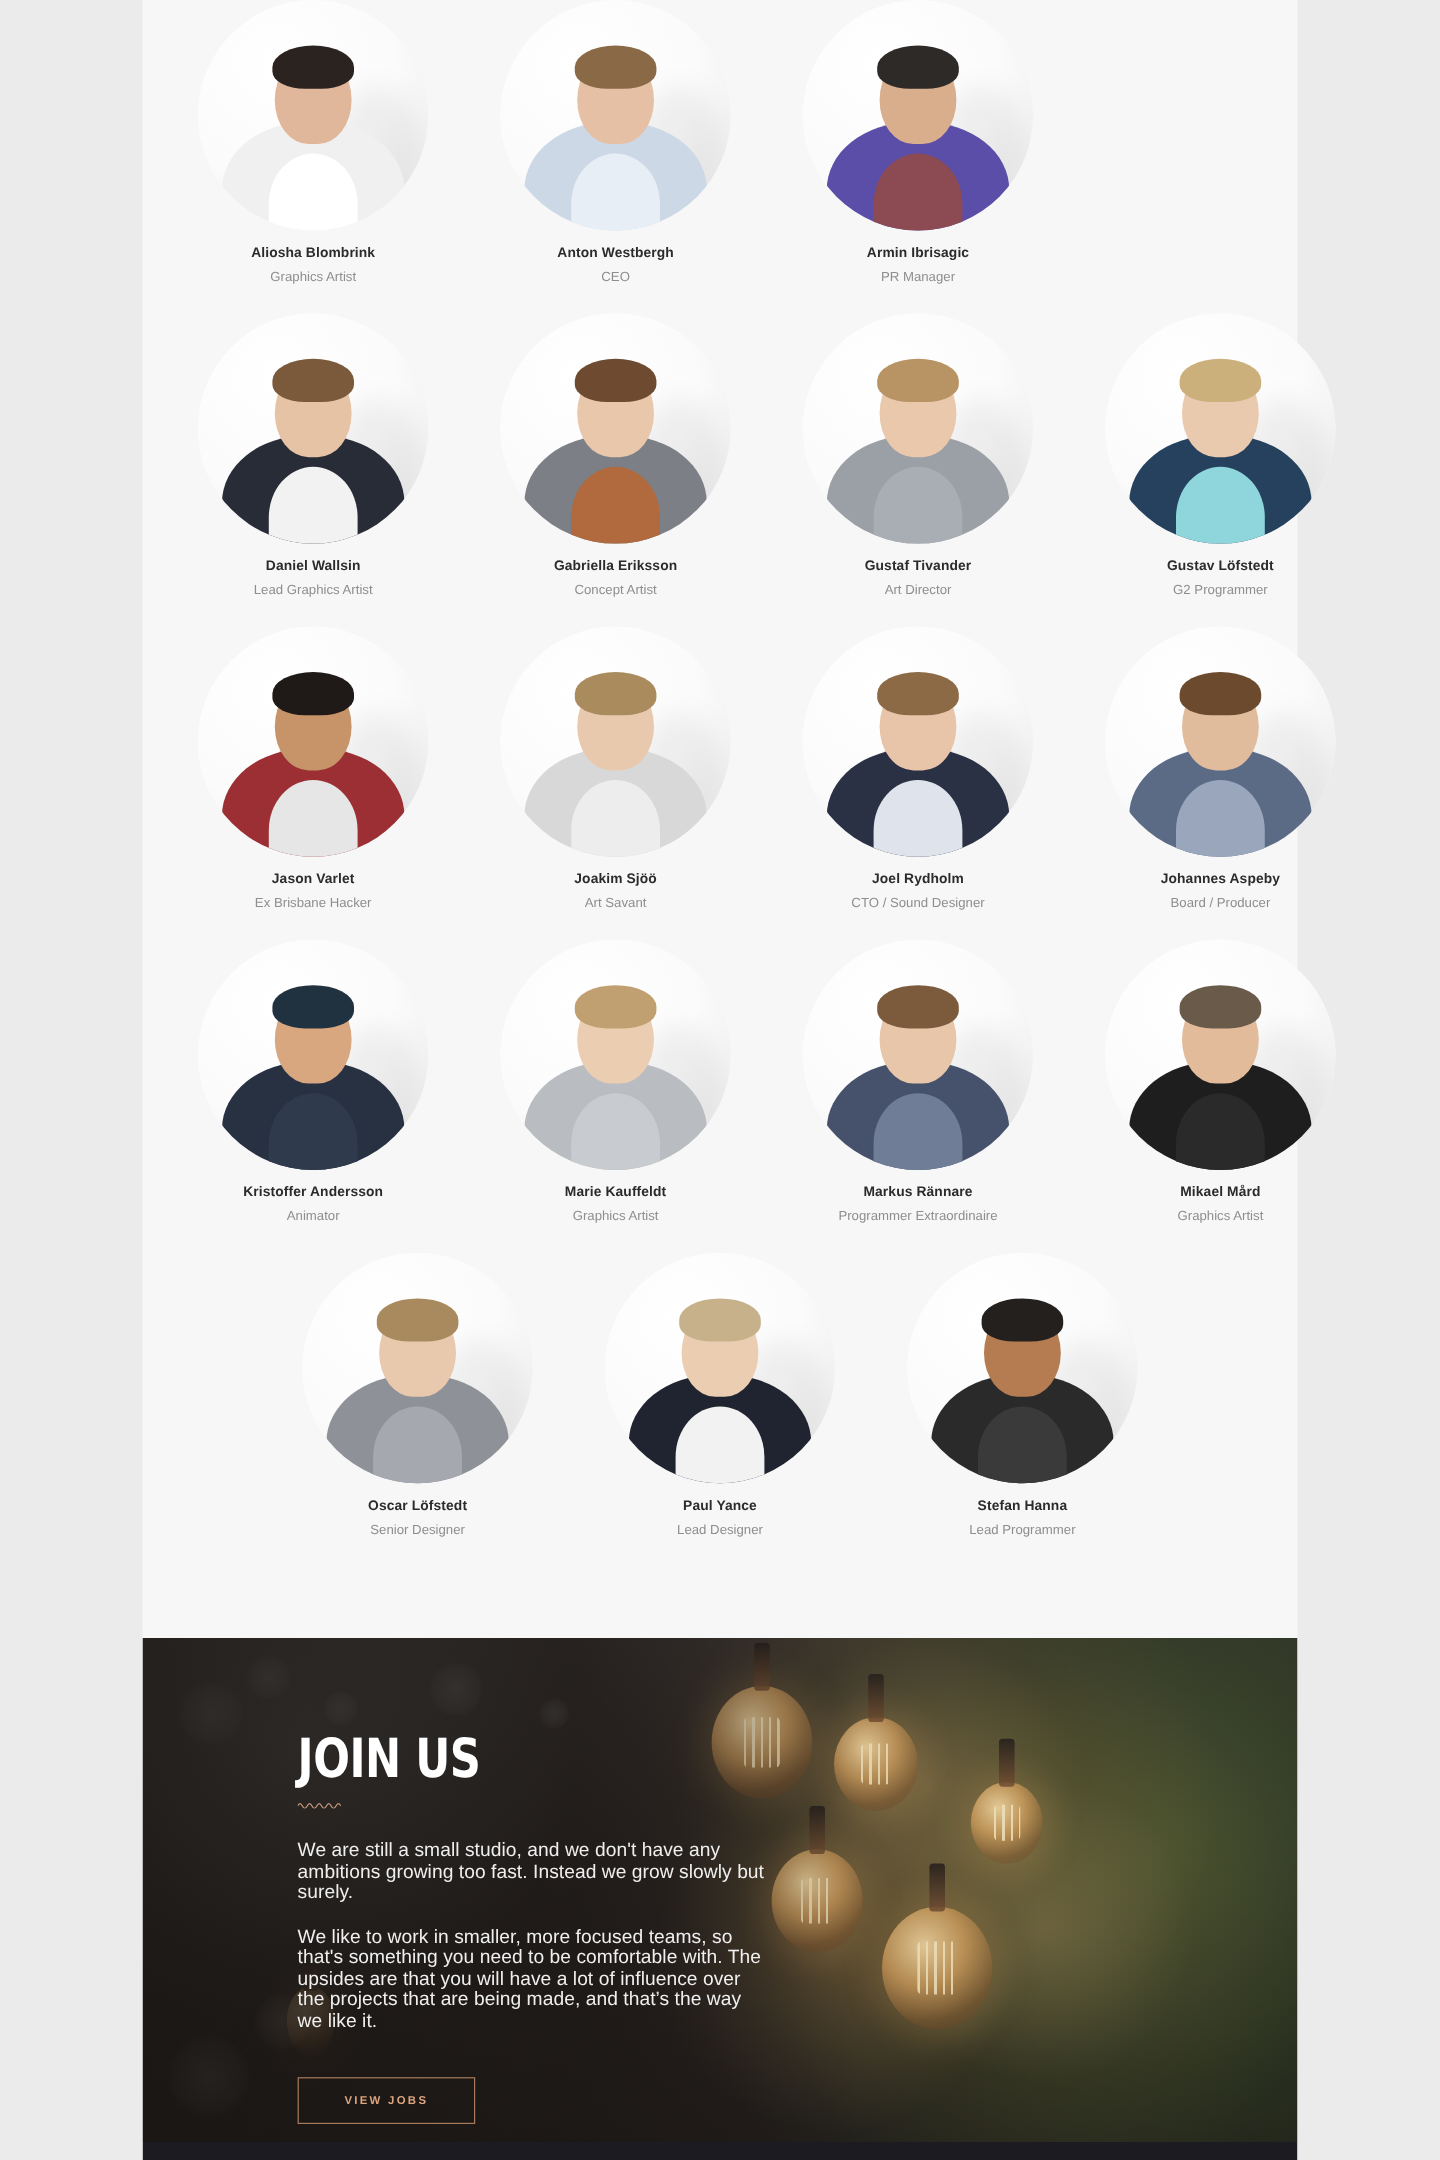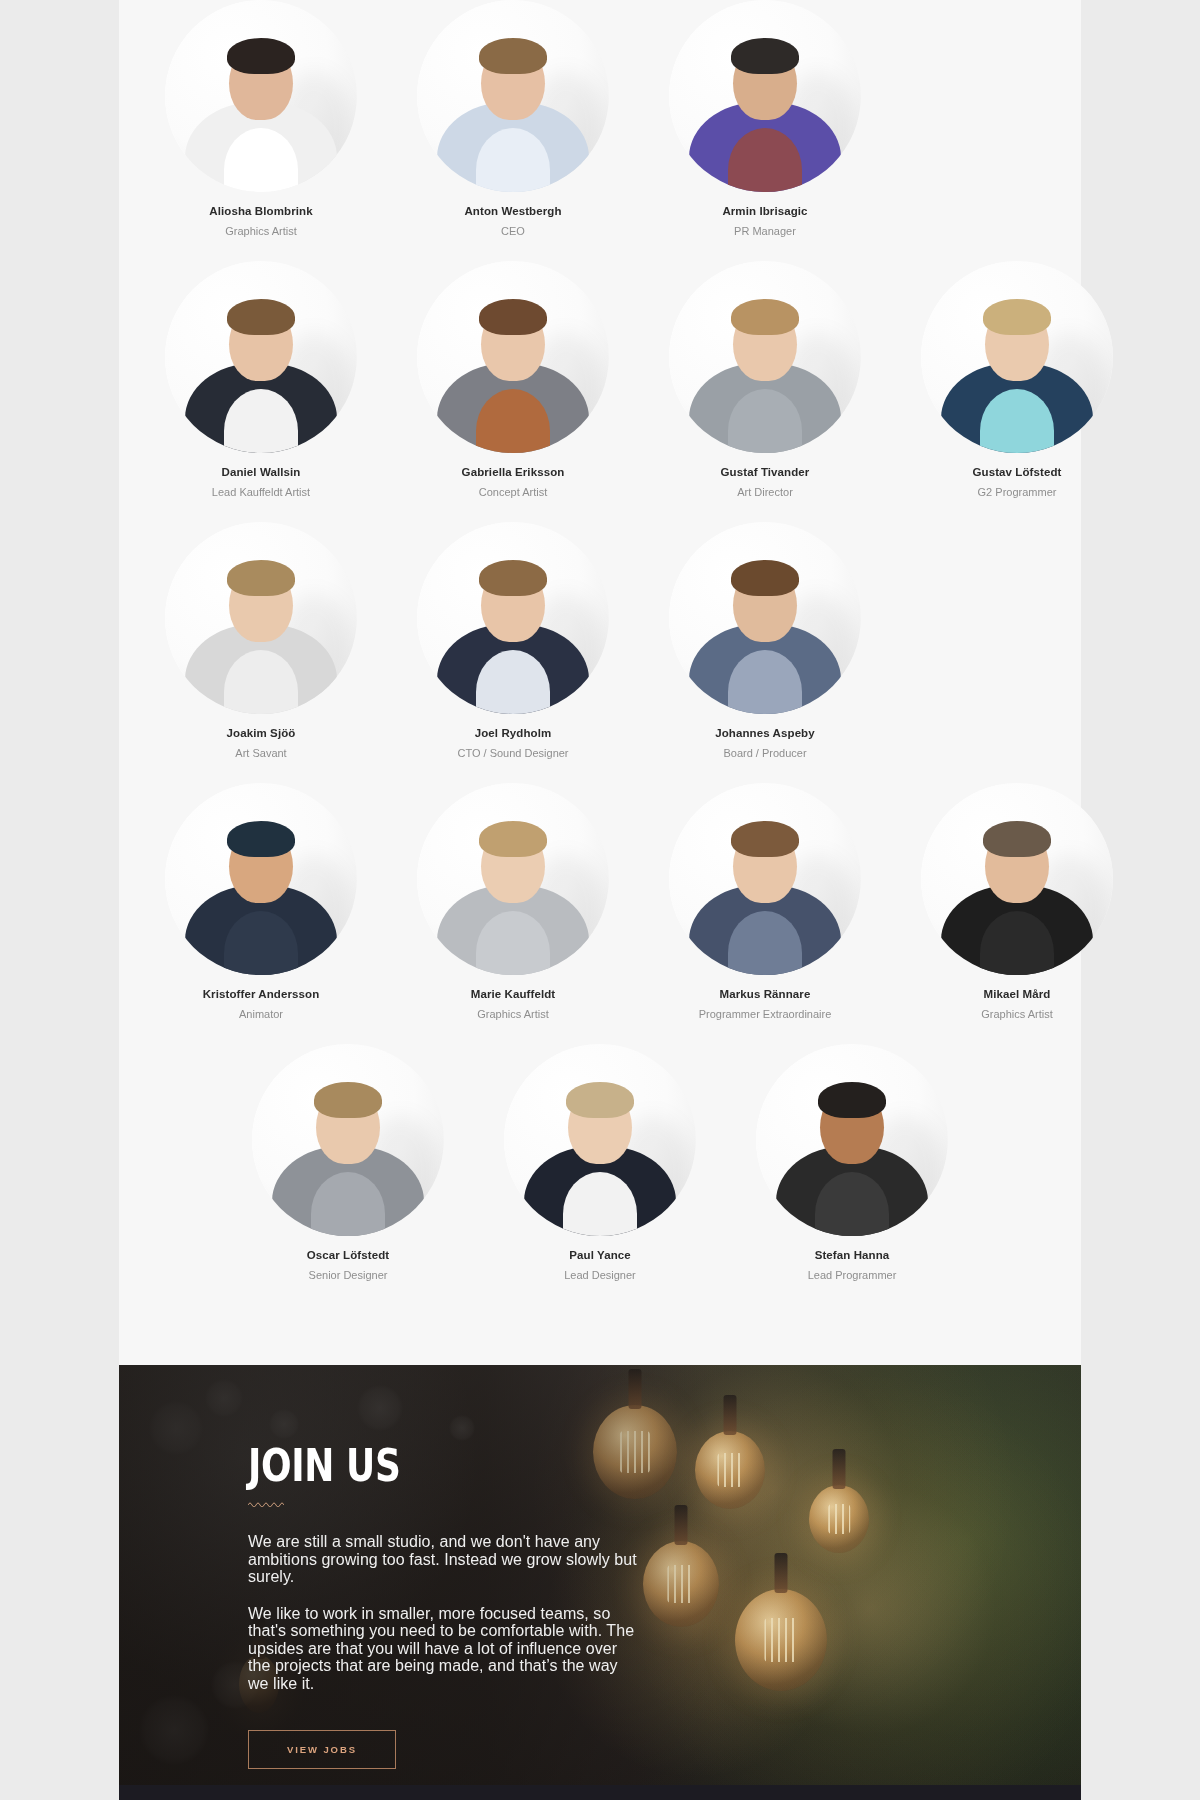--- a/index.html
+++ b/index.html
@@ -293,21 +293,21 @@
                 <div class="fig">
                   <div class="shadow"></div>
                   <div class="body" style="width:152px;height:96px;background:#272c36;"></div>
                   <div class="shirt" style="width:74px;height:70px;background:#f2f2f2;"></div>
                   <div class="head" style="top:44px;width:64px;height:76px;background:#e7c3a6;"></div>
                   <div class="hair" style="top:38px;width:68px;height:36px;background:#7a5a3a;"></div>
                 </div>
               </div>
             </div>
             <div class="m-name">Daniel Wallsin</div>
-            <div class="m-role">Lead Kauffeldt Artist</div>
+            <div class="m-role">Lead Graphics Artist</div>
           </div>
           <div class="member">
             <div class="avatar-wrap">
               <div class="avatar">
                 <div class="bg"></div>
                 <div class="fig">
                   <div class="shadow"></div>
                   <div class="body" style="width:152px;height:96px;background:#7d7f86;"></div>
                   <div class="shirt" style="width:74px;height:70px;background:#b06a3e;"></div>
                   <div class="head" style="top:44px;width:64px;height:76px;background:#e9c7ab;"></div>
@@ -345,20 +345,36 @@
                   <div class="head" style="top:44px;width:64px;height:76px;background:#eacaae;"></div>
                   <div class="hair" style="top:38px;width:68px;height:36px;background:#cbb07c;"></div>
                 </div>
               </div>
             </div>
             <div class="m-name">Gustav Löfstedt</div>
             <div class="m-role">G2 Programmer</div>
           </div>
         </div>
         <div class="team-row">
+          <div class="member">
+            <div class="avatar-wrap">
+              <div class="avatar">
+                <div class="bg"></div>
+                <div class="fig">
+                  <div class="shadow"></div>
+                  <div class="body" style="width:152px;height:96px;background:#9b2f34;"></div>
+                  <div class="shirt" style="width:74px;height:70px;background:#e6e6e6;"></div>
+                  <div class="head" style="top:44px;width:64px;height:76px;background:#c79469;"></div>
+                  <div class="hair" style="top:38px;width:68px;height:36px;background:#1f1a18;"></div>
+                </div>
+              </div>
+            </div>
+            <div class="m-name">Jason Varlet</div>
+            <div class="m-role">Ex Brisbane Hacker</div>
+          </div>
           <div class="member">
             <div class="avatar-wrap">
               <div class="avatar">
                 <div class="bg"></div>
                 <div class="fig">
                   <div class="shadow"></div>
                   <div class="body" style="width:152px;height:96px;background:#d8d8d8;"></div>
                   <div class="shirt" style="width:74px;height:70px;background:#ededed;"></div>
                   <div class="head" style="top:44px;width:64px;height:76px;background:#e9c9ad;"></div>
                   <div class="hair" style="top:38px;width:68px;height:36px;background:#a98b5e;"></div>

